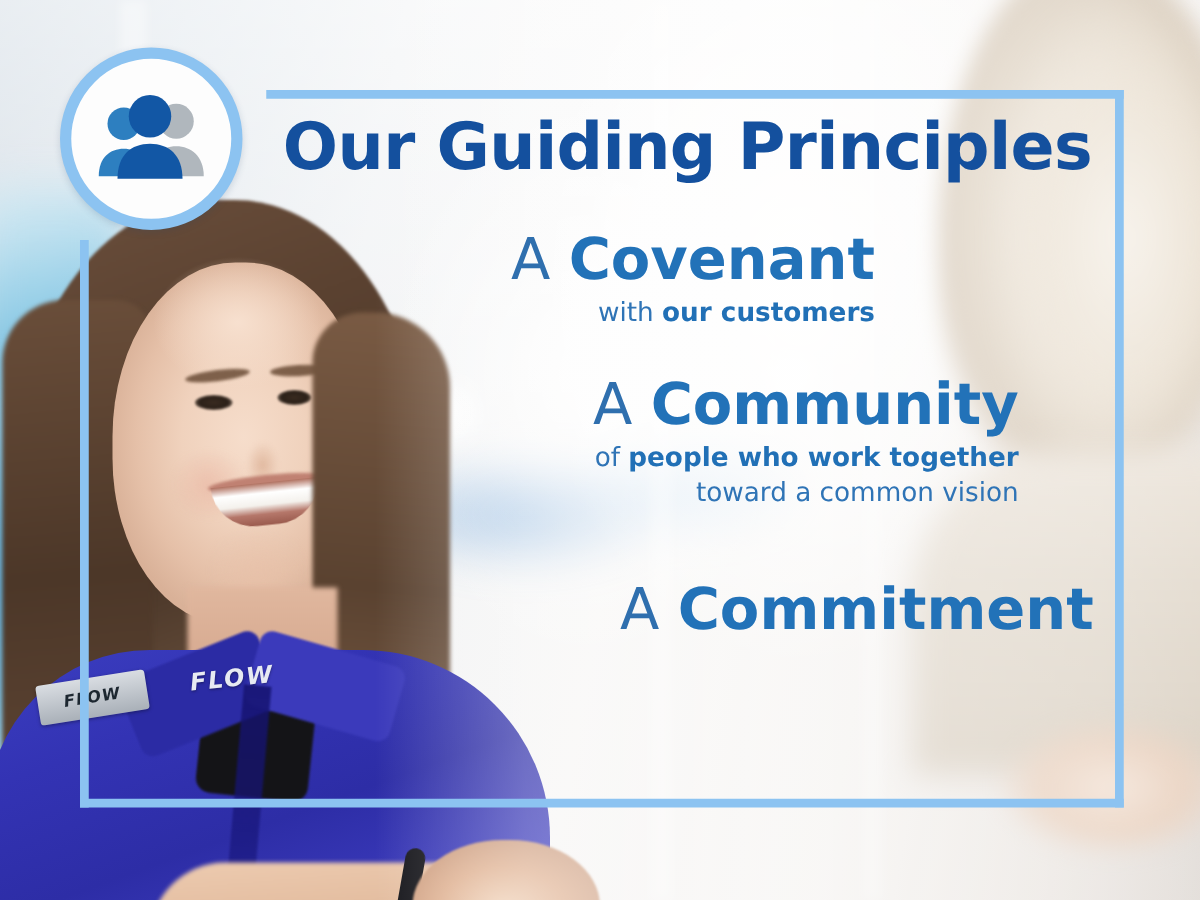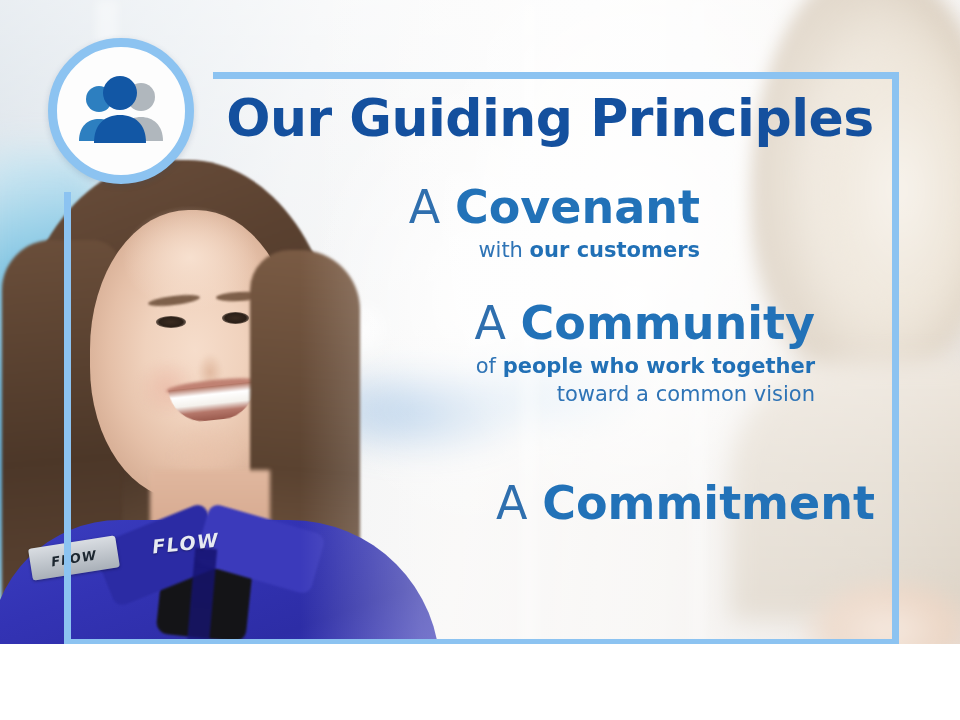--- a/index.html
+++ b/index.html
@@ -3,21 +3,21 @@
 <meta charset="utf-8">
 <title>Our Guiding Principles</title>
 <style>
   html,body{margin:0;padding:0;}
   body{
     width:960px;height:720px;overflow:hidden;
     font-family:"Liberation Sans","DejaVu Sans",sans-serif;
     background:#ffffff;
   }
   #stage{
-    position:relative;width:960px;height:644px;overflow:hidden;
+    position:relative;width:960px;height:720px;overflow:hidden;
     background:#e9eef2;
   }
 
   
   .bg-layer{position:absolute;inset:0;}
 
   
   .bg-base{
     background:
       linear-gradient(100deg,#cfd9e2 0%,#dfe6ec 14%,#f0f2f4 30%,#f7f6f5 52%,#f2efec 72%,#e6e0da 88%,#d9d2cc 100%);
@@ -280,21 +280,21 @@
   .p-sub{
     margin-top:6px;
     font-family:"DejaVu Sans",sans-serif;
     font-size:21px;line-height:1.32;
     color:#2f74b6;font-weight:400;
   }
   .p-sub b{font-weight:bold;color:#2170b6;}
 
   .pr-1{left:300px;top:184px;width:400px;}
   .pr-2{left:360px;top:300px;width:455px;}
-  .pr-3{left:420px;top:480px;width:455px;}
+  .pr-3{left:420px;top:464px;width:455px;}
 
   .pr-3 .p-sub{line-height:1.36;}
 </style>
 </head>
 <body>
 
 <div id="stage">
 
   <div class="bg-layer bg-base"></div>
   <div class="bg-screen"></div>

